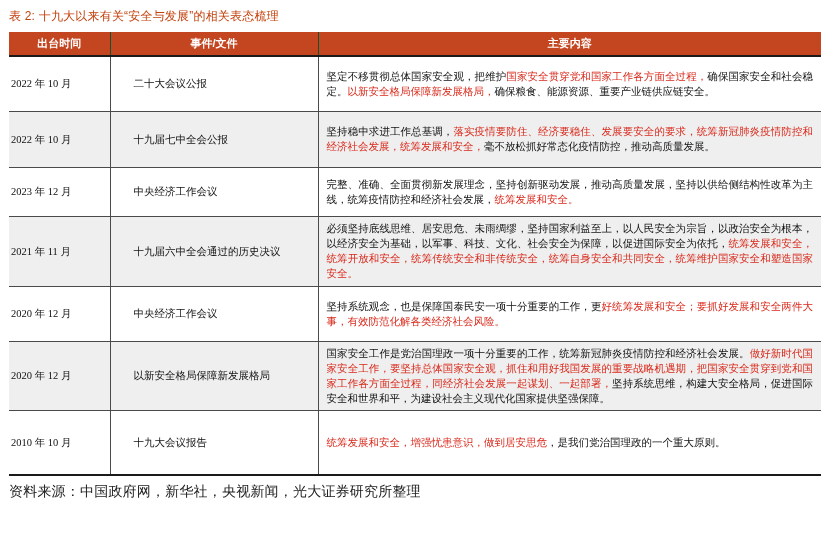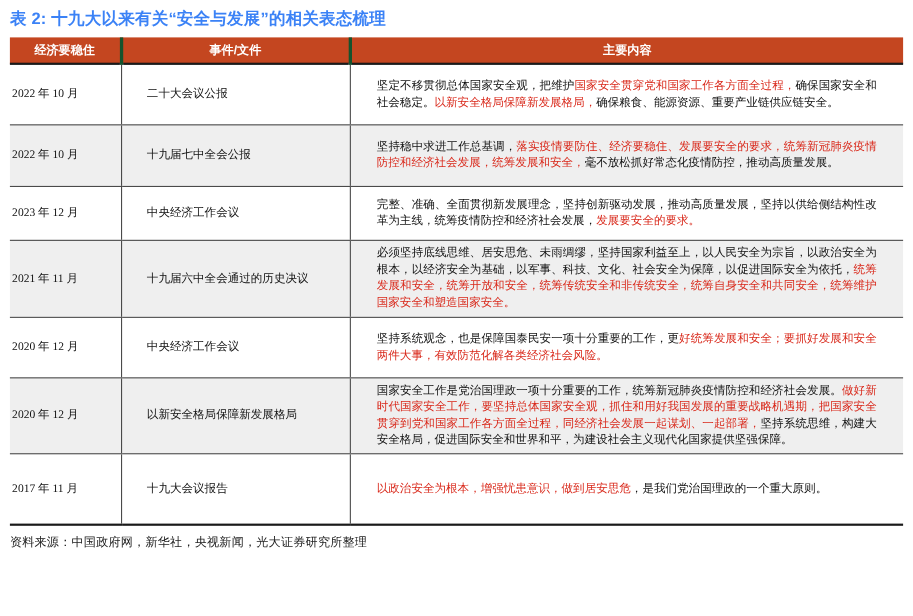--- a/index.html
+++ b/index.html
@@ -11,114 +11,114 @@
   }
   *{box-sizing:border-box;}
   html,body{margin:0;padding:0;}
   body{
     width:830px;height:560px;background:#ffffff;
     font-family:"Liberation Sans","DejaVu Sans",sans-serif;
     color:var(--text-color);
   }
   .page{padding:7px 9px 0 9px;}
   .title{
-    font-size:15px;font-weight:bold;color:#3b82f6;
+    font-size:12px;font-weight:normal;color:#c2410c;
     margin:1px 0 7px 0;letter-spacing:0.2px;
   }
   table{
     border-collapse:collapse;table-layout:fixed;width:812px;
   }
   col.c-date{width:101px;}
   col.c-event{width:208px;}
   col.c-content{width:503px;}
   thead th{
     background:var(--header-bg);color:#ffffff;
     font-size:11px;font-weight:bold;height:24px;
     text-align:center;vertical-align:middle;
     border-bottom:2px solid #1a1a1a;padding:0;
   }
-  thead th + th{border-left:3px solid #14532d;}
+  thead th + th{border-left:1px solid #14532d;}
   tbody td{
     border-bottom:1px solid var(--border-color);
     vertical-align:middle;
     font-size:10.5px;line-height:15px;
     padding:4px 6px;
     background:#ffffff;
   }
   tbody td + td{border-left:1px solid var(--border-color);}
   tbody tr:nth-child(even) td{background:var(--row-alt-bg);}
   tbody tr:nth-child(1){height:55px;}
   tbody tr:nth-child(2){height:56px;}
   tbody tr:nth-child(3){height:49px;}
   tbody tr:nth-child(4){height:70px;}
   tbody tr:nth-child(5){height:55px;}
   tbody tr:nth-child(6){height:66px;}
   tbody tr:nth-child(7){height:65px;}
   tbody tr:nth-child(8){height:37px;}
   tbody tr:last-child td{border-bottom:2px solid #1a1a1a;}
   td.date-cell{text-align:left;white-space:nowrap;padding:0 2px;font-family:Liberation Serif, serif;}
   td.event-cell{text-align:left;white-space:pre-line;padding-left:23px;}
-  td.content-cell{text-align:justify;padding:4px 24px;}
+  td.content-cell{text-align:justify;padding:4px 8px;}
   .red{color:var(--highlight-red);}
   .source{
-    font-size:11px;color:#222;margin-top:7px;letter-spacing:0.2px;
+    font-size:14px;color:#222;margin-top:7px;letter-spacing:0.2px;
   }
 </style>
 </head>
 <body>
 
 <div class="page">
   <div class="title">表 2: 十九大以来有关“安全与发展”的相关表态梳理</div>
 
   <table>
     <colgroup>
       <col class="c-date">
         <col class="c-event">
         <col class="c-content">
     </colgroup>
     <thead>
       <tr>
-        <th>经济要稳住</th>
+        <th>出台时间</th>
         <th>事件/文件</th>
         <th>主要内容</th>
       </tr>
     </thead>
     <tbody id="table-body">
         <tr>
           <td class="date-cell">2022 年 10 月</td>
           <td class="event-cell">二十大会议公报</td>
           <td class="content-cell"><span>坚定不移贯彻总体国家安全观，把维护</span><span class="red">国家安全贯穿党和国家工作各方面全过程，</span><span>确保国家安全和社会稳定。</span><span class="red">以新安全格局保障新发展格局，</span><span>确保粮食、能源资源、重要产业链供应链安全。</span></td>
         </tr>
         <tr>
           <td class="date-cell">2022 年 10 月</td>
           <td class="event-cell">十九届七中全会公报</td>
           <td class="content-cell"><span>坚持稳中求进工作总基调，</span><span class="red">落实疫情要防住、经济要稳住、发展要安全的要求，统筹新冠肺炎疫情防控和经济社会发展，统筹发展和安全，</span><span>毫不放松抓好常态化疫情防控，推动高质量发展。</span></td>
         </tr>
         <tr>
           <td class="date-cell">2023 年 12 月</td>
           <td class="event-cell">中央经济工作会议</td>
-          <td class="content-cell"><span>完整、准确、全面贯彻新发展理念，坚持创新驱动发展，推动高质量发展，坚持以供给侧结构性改革为主线，统筹疫情防控和经济社会发展，</span><span class="red">发展要安全的要求。</span></td>
+          <td class="content-cell"><span>完整、准确、全面贯彻新发展理念，坚持创新驱动发展，推动高质量发展，坚持以供给侧结构性改革为主线，统筹疫情防控和经济社会发展，</span><span class="red">统筹发展和安全。</span></td>
         </tr>
         <tr>
           <td class="date-cell">2021 年 11 月</td>
           <td class="event-cell">十九届六中全会通过的历史决议</td>
           <td class="content-cell"><span>必须坚持底线思维、居安思危、未雨绸缪，坚持国家利益至上，以人民安全为宗旨，以政治安全为根本，以经济安全为基础，以军事、科技、文化、社会安全为保障，以促进国际安全为依托，</span><span class="red">统筹发展和安全，统筹开放和安全，统筹传统安全和非传统安全，统筹自身安全和共同安全，统筹维护国家安全和塑造国家安全。</span></td>
         </tr>
         <tr>
           <td class="date-cell">2020 年 12 月</td>
           <td class="event-cell">中央经济工作会议</td>
           <td class="content-cell"><span>坚持系统观念，也是保障国泰民安一项十分重要的工作，更</span><span class="red">好统筹发展和安全；要抓好发展和安全两件大事，有效防范化解各类经济社会风险。</span></td>
         </tr>
         <tr>
           <td class="date-cell">2020 年 12 月</td>
           <td class="event-cell">以新安全格局保障新发展格局</td>
           <td class="content-cell"><span>国家安全工作是党治国理政一项十分重要的工作，统筹新冠肺炎疫情防控和经济社会发展。</span><span class="red">做好新时代国家安全工作，要坚持总体国家安全观，抓住和用好我国发展的重要战略机遇期，把国家安全贯穿到党和国家工作各方面全过程，同经济社会发展一起谋划、一起部署，</span><span>坚持系统思维，构建大安全格局，促进国际安全和世界和平，为建设社会主义现代化国家提供坚强保障。</span></td>
         </tr>
         <tr>
-          <td class="date-cell">2017 年 11 月</td>
+          <td class="date-cell">2010 年 10 月</td>
           <td class="event-cell">十九大会议报告</td>
-          <td class="content-cell"><span class="red">以政治安全为根本，增强忧患意识，做到居安思危</span><span>，是我们党治国理政的一个重大原则。</span></td>
+          <td class="content-cell"><span class="red">统筹发展和安全，增强忧患意识，做到居安思危</span><span>，是我们党治国理政的一个重大原则。</span></td>
         </tr>
       </tbody>
   </table>
 
   <div class="source">资料来源：中国政府网，新华社，央视新闻，光大证券研究所整理</div>
 </div>
 
 </body></html>

